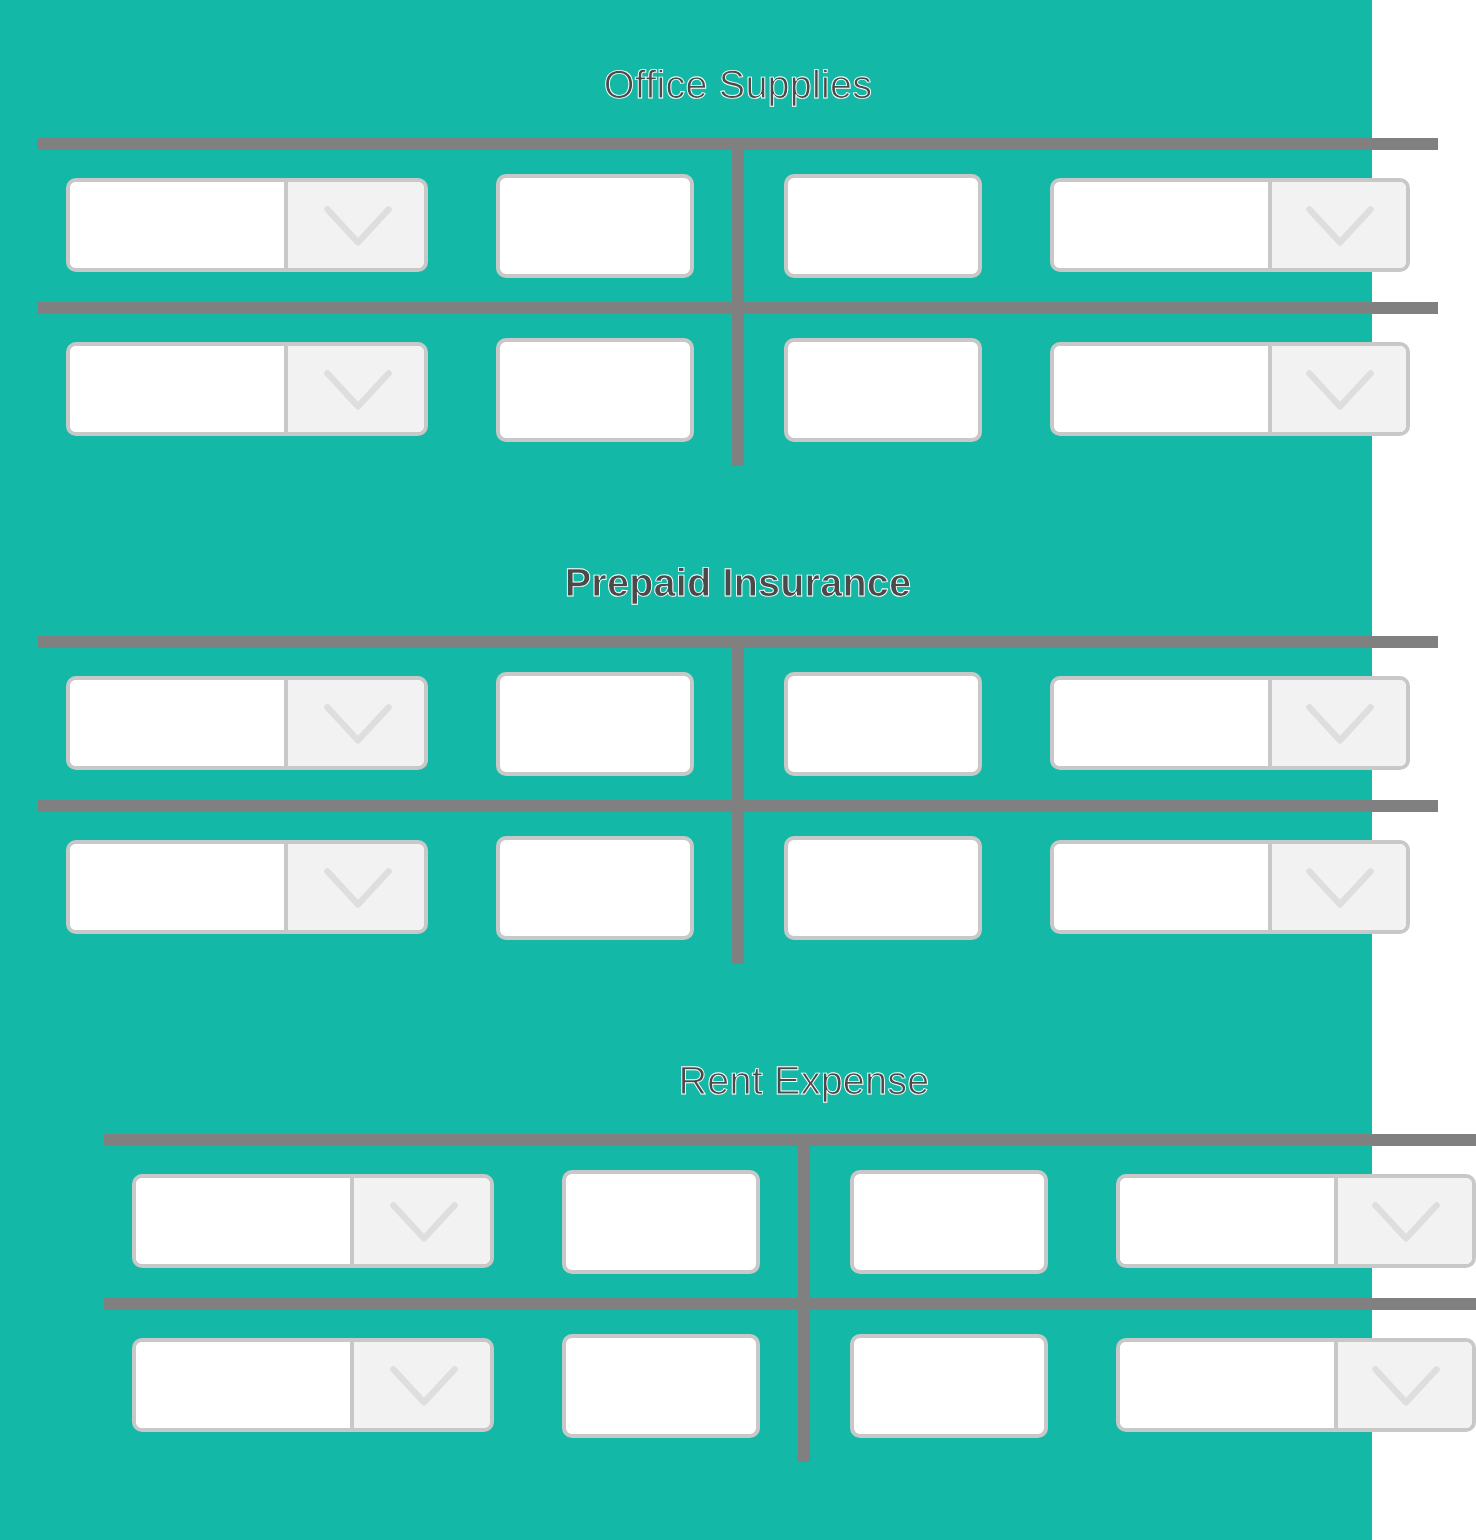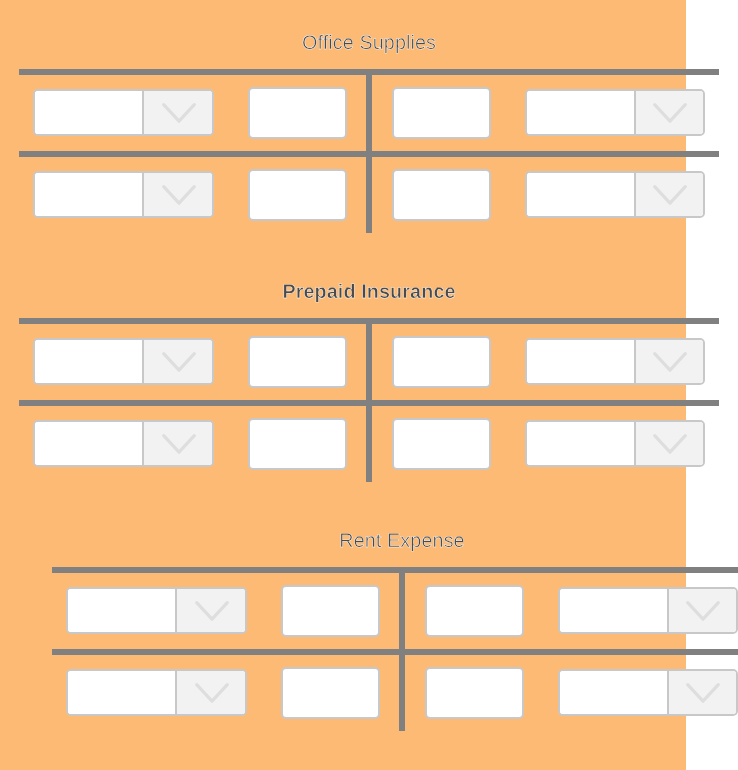--- a/index.html
+++ b/index.html
@@ -2,21 +2,21 @@
 <html><head>
 <meta charset="utf-8">
 <title>T-Accounts</title>
 <style>
   html,body{margin:0;padding:0;background:#ffffff;}
   body{width:738px;height:770px;overflow:hidden;
        font-family:"Liberation Sans", sans-serif;
        -webkit-font-smoothing:antialiased;
        text-rendering:geometricPrecision;}
 
-  .page{position:relative;width:686px;height:770px;background:#fdba74;}
+  .page{position:relative;width:686px;height:770px;background:#14b8a6;}
 
   
   .taccount{position:relative;width:738px;height:249px;}
   .taccount.a1{top:0px;}
   .taccount.a2{top:0px;font-weight:bold;}
   .taccount.a3{top:0px;margin-left:33px;}
 
   .t-title{position:absolute;left:0;top:33px;width:738px;text-align:center;
            font-size:19.8px;line-height:20px;color:#4a4a4a;letter-spacing:0.1px;
            -webkit-text-stroke:0.45px #ffffff;

